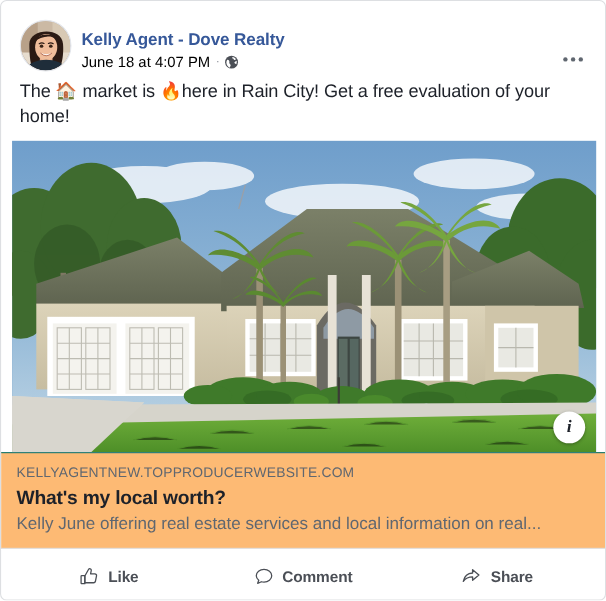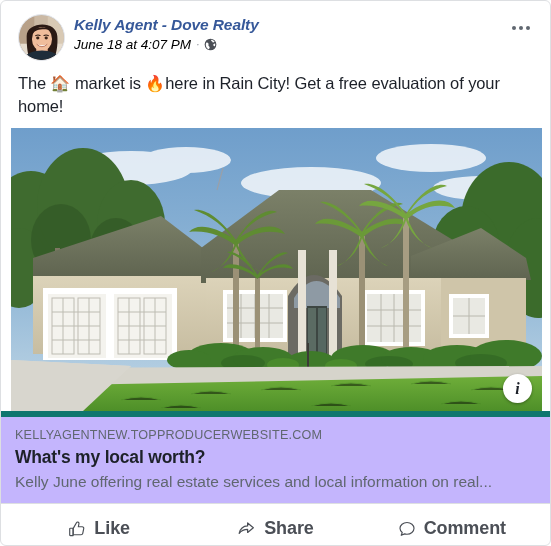--- a/index.html
+++ b/index.html
@@ -13,24 +13,23 @@
     position: relative;
     width: 551px; height: 546px;
     background: #ffffff;
     border: 1px solid #dddfe2;
     border-radius: 6px;
     overflow: hidden;
   }
 
   
   .post-header {
-    display: flex; align-items: flex-start;
+    display: flex; align-items: flex-end;
     padding: 13px 14px 0 17px;
     height: 64px;
-    font-style: italic;
   }
   .avatar {
     width: 47px; height: 47px; border-radius: 50%;
     flex: 0 0 47px;
     overflow: hidden;
     border: 1px solid #e4e6eb;
     background: #c9cdd2;
     position: relative;
   }
   .avatar svg { display: block; width: 100%; height: 100%; }
@@ -98,22 +97,22 @@
     font-family: "Liberation Serif", serif;
     font-style: italic;
     font-weight: bold;
     font-size: 16px;
     color: #1d2129;
     cursor: pointer;
   }
 
   
   .link-preview {
-    background: #c4b5fd;
-    border-top: 6px solid #0f766e;
+    background: #fdba74;
+    border-top: 1px solid #0f766e;
     border-bottom: 1px solid #dddfe2;
     padding: 10px 14px 11px 14px;
     cursor: pointer;
   }
   .link-domain {
     color: #606770;
     font-size: 12.6px;
     line-height: 16px;
     letter-spacing: .2px;
     text-transform: uppercase;
@@ -147,21 +146,21 @@
     padding: 0 10px;
     border-top: 1px solid #fff;
   }
   .action-btn {
     flex: 1 1 0;
     display: flex; align-items: center; justify-content: center;
     height: 36px;
     border-radius: 3px;
     cursor: pointer;
     color: #4b4f56;
-    font-size: 18px;
+    font-size: 14px;
     font-weight: bold;
     letter-spacing: -0.1px;
     background: transparent;
     border: none;
     font-family: "Liberation Sans", sans-serif;
   }
   .action-btn .ic { display: inline-flex; margin-right: 8px; }
   .action-btn .ic svg { display: block; }
 </style>
 </head>
@@ -438,31 +437,31 @@
         <svg width="18" height="18" viewBox="0 0 20 20" fill="none" stroke="#4b4f56" stroke-width="1.3" stroke-linejoin="round" xmlns="http://www.w3.org/2000/svg">
           <path d="M2.6 9.2h3.1v8.1H2.6a.7.7 0 0 1-.7-.7V9.9a.7.7 0 0 1 .7-.7Z"></path>
           <path d="M5.7 9.6 9.4 3a1.5 1.5 0 0 1 2.8.9l-.7 3.6h4.4c1 0 1.8.9 1.6 1.9l-1.1 5.5c-.2.9-1 1.5-1.9 1.5H5.7V9.6Z"></path>
         </svg>
       </span>
       <span>Like</span>
     </button>
 
     <button class="action-btn">
       <span class="ic">
+        <svg width="18" height="18" viewBox="0 0 20 20" fill="none" stroke="#4b4f56" stroke-width="1.3" stroke-linejoin="round" xmlns="http://www.w3.org/2000/svg">
+          <path d="M10 2.8c4.3 0 7.8 2.9 7.8 6.5s-3.5 6.5-7.8 6.5c-.9 0-1.8-.1-2.6-.4l-3.8 1.6 1.1-3.1C3.2 12.7 2.2 11 2.2 9.3c0-3.6 3.5-6.5 7.8-6.5Z"></path>
+        </svg>
+      </span>
+      <span>Comment</span>
+    </button>
+
+    <button class="action-btn">
+      <span class="ic">
         <svg width="19" height="19" viewBox="0 0 20 20" fill="none" stroke="#4b4f56" stroke-width="1.3" stroke-linejoin="round" xmlns="http://www.w3.org/2000/svg">
           <path d="M11.2 4.2v3.1C6.6 7.5 3.4 10 2.3 15.2c2.2-2.9 4.9-4.2 8.9-4.2v3.2l6-5-6-5Z"></path>
         </svg>
       </span>
       <span>Share</span>
     </button>
 
-    <button class="action-btn">
-      <span class="ic">
-        <svg width="18" height="18" viewBox="0 0 20 20" fill="none" stroke="#4b4f56" stroke-width="1.3" stroke-linejoin="round" xmlns="http://www.w3.org/2000/svg">
-          <path d="M10 2.8c4.3 0 7.8 2.9 7.8 6.5s-3.5 6.5-7.8 6.5c-.9 0-1.8-.1-2.6-.4l-3.8 1.6 1.1-3.1C3.2 12.7 2.2 11 2.2 9.3c0-3.6 3.5-6.5 7.8-6.5Z"></path>
-        </svg>
-      </span>
-      <span>Comment</span>
-    </button>
-
   </div>
 
 </div>
 
 </body></html>

